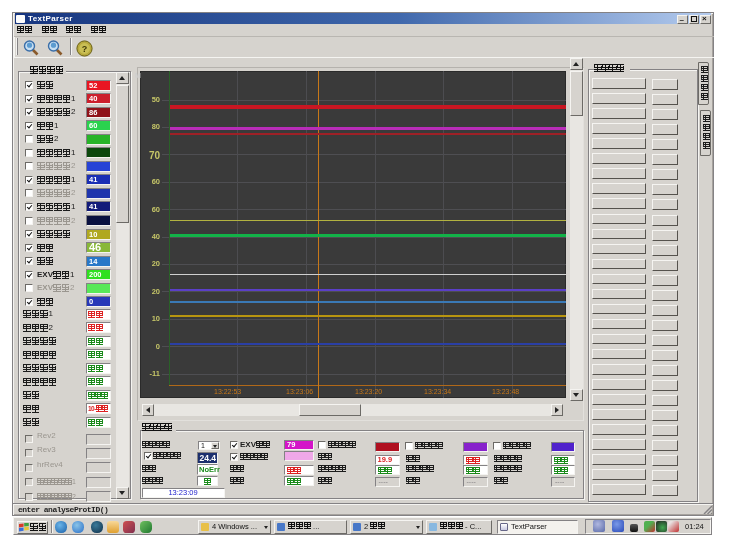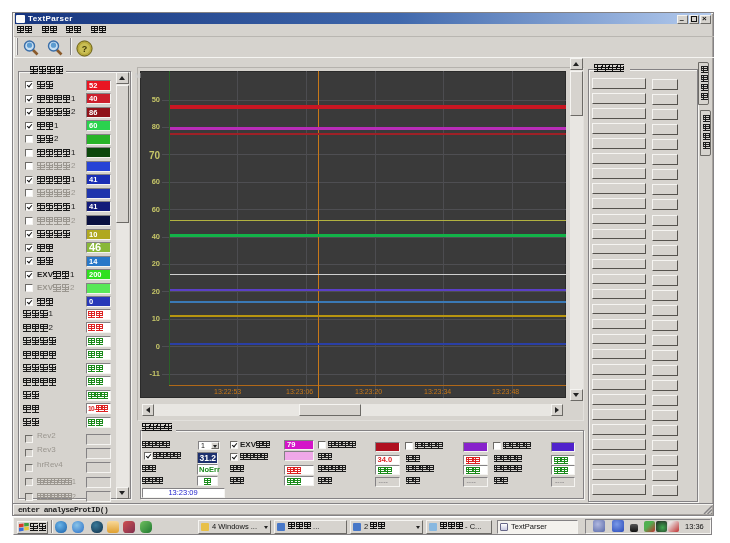--- a/index.html
+++ b/index.html
@@ -237,21 +237,21 @@
 <div class="cb ck" style="left:143.5px;top:452px"></div>
 <div class="ab t" style="left:153px;top:452px;height:7px"><i class="g" style="width:7px;height:7px;margin-right:0px;--c:#1c1c1c;opacity:1.0"></i><i class="g" style="width:7px;height:7px;margin-right:0px;--c:#1c1c1c;opacity:1.0"></i><i class="g" style="width:7px;height:7px;margin-right:0px;--c:#1c1c1c;opacity:1.0"></i><i class="g" style="width:7px;height:7px;margin-right:0px;--c:#1c1c1c;opacity:1.0"></i></div>
 <div class="ab t" style="left:142px;top:465px;height:7px"><i class="g" style="width:7px;height:7px;margin-right:0px;--c:#1c1c1c;opacity:1.0"></i><i class="g" style="width:7px;height:7px;margin-right:0px;--c:#1c1c1c;opacity:1.0"></i></div>
 <div class="ab t" style="left:142px;top:477px;height:7px"><i class="g" style="width:7px;height:7px;margin-right:0px;--c:#1c1c1c;opacity:1.0"></i><i class="g" style="width:7px;height:7px;margin-right:0px;--c:#1c1c1c;opacity:1.0"></i><i class="g" style="width:7px;height:7px;margin-right:0px;--c:#1c1c1c;opacity:1.0"></i></div>
 <div class="ab" style="left:198px;top:441px;width:22px;height:8.5px;background:#fff;border:1px solid;border-color:#848284 #f5f4f1 #f5f4f1 #848284">
     <span style="display:block;font-size:7px;line-height:7px;padding-left:2px;color:#111">1</span>
   </div>
 <div class="sb" style="left:211px;top:442px;width:8px;height:6.5px"></div>
 <i class="td" style="left:212.5px;top:444.5px;border-left-width:2.5px;border-right-width:2.5px;border-top-width:3px"></i>
 <div class="ab" style="left:197px;top:451.5px;width:20.5px;height:12px;background:#1c2f6e;border:1px solid;border-color:#848284 #f5f4f1 #f5f4f1 #848284">
-    <span style="display:block;font-size:8.5px;font-weight:bold;line-height:11px;padding-left:1.5px;color:#fff">31.2</span>
+    <span style="display:block;font-size:8.5px;font-weight:bold;line-height:11px;padding-left:1.5px;color:#fff">24.4</span>
   </div>
 <div class="ab" style="left:197px;top:464px;width:20.5px;height:11px;background:#fff;border:1px solid;border-color:#848284 #f5f4f1 #f5f4f1 #848284">
     <span style="display:block;font-size:7.5px;font-weight:bold;line-height:9px;padding-left:1px;color:#1a8a1a">NoErr</span>
   </div>
 <div class="ab" style="left:197px;top:476px;width:20.5px;height:10px;background:#fff;border:1px solid;border-color:#848284 #f5f4f1 #f5f4f1 #848284;padding:1px 0 0 6px"><i class="g" style="width:7px;height:7px;margin-right:0px;--c:#1a8a1a;opacity:1.0"></i></div>
 <div class="ab" style="left:141.5px;top:488px;width:83px;height:10px;background:#fff;border:1px solid;border-color:#848284 #f5f4f1 #f5f4f1 #848284">
     <div style="font-size:7.5px;line-height:8px;color:#2222cc;text-align:center">13:23:09</div>
   </div>
 <div class="cb ck" style="left:230px;top:441px"></div>
 <div class="ab t" style="left:240px;top:441px;height:8px"><span style="font-size:8px;font-weight:bold;color:#1c1c1c;vertical-align:top;line-height:8px">EXV</span><i class="g" style="width:7px;height:7px;margin-right:0px;--c:#1c1c1c;opacity:1.0"></i><i class="g" style="width:7px;height:7px;margin-right:0px;--c:#1c1c1c;opacity:1.0"></i></div>
@@ -269,21 +269,21 @@
 <div class="ab" style="left:284px;top:476px;width:29.5px;height:10px;background:#fff;border:1px solid;border-color:#848284 #f5f4f1 #f5f4f1 #848284">
     <div style="padding:1px 0 0 2px"><i class="g" style="width:7px;height:7px;margin-right:0px;--c:#1a8a1a;opacity:1.0"></i><i class="g" style="width:7px;height:7px;margin-right:0px;--c:#1a8a1a;opacity:1.0"></i></div>
   </div>
 <div class="cb" style="left:318px;top:441px"></div>
 <div class="ab t" style="left:328px;top:441px;height:7px"><i class="g" style="width:7px;height:7px;margin-right:0px;--c:#1c1c1c;opacity:1.0"></i><i class="g" style="width:7px;height:7px;margin-right:0px;--c:#1c1c1c;opacity:1.0"></i><i class="g" style="width:7px;height:7px;margin-right:0px;--c:#1c1c1c;opacity:1.0"></i><i class="g" style="width:7px;height:7px;margin-right:0px;--c:#1c1c1c;opacity:1.0"></i></div>
 <div class="ab t" style="left:318px;top:452.5px;height:7px"><i class="g" style="width:7px;height:7px;margin-right:0px;--c:#1c1c1c;opacity:1.0"></i><i class="g" style="width:7px;height:7px;margin-right:0px;--c:#1c1c1c;opacity:1.0"></i></div>
 <div class="ab t" style="left:318px;top:465px;height:7px"><i class="g" style="width:7px;height:7px;margin-right:0px;--c:#1c1c1c;opacity:1.0"></i><i class="g" style="width:7px;height:7px;margin-right:0px;--c:#1c1c1c;opacity:1.0"></i><i class="g" style="width:7px;height:7px;margin-right:0px;--c:#1c1c1c;opacity:1.0"></i><i class="g" style="width:7px;height:7px;margin-right:0px;--c:#1c1c1c;opacity:1.0"></i></div>
 <div class="ab t" style="left:318px;top:477px;height:7px"><i class="g" style="width:7px;height:7px;margin-right:0px;--c:#1c1c1c;opacity:1.0"></i><i class="g" style="width:7px;height:7px;margin-right:0px;--c:#1c1c1c;opacity:1.0"></i></div>
 <div class="ab" style="left:374.5px;top:442px;width:25px;height:10px;background:#b01020;border:1px solid;border-color:#848284 #f5f4f1 #f5f4f1 #848284"></div>
 <div class="ab" style="left:374.5px;top:454.5px;width:25px;height:10px;background:#fff;border:1px solid;border-color:#848284 #f5f4f1 #f5f4f1 #848284">
-    <span style="display:block;font-size:7.5px;font-weight:bold;line-height:8px;padding-left:2px;color:#d22">34.0</span>
+    <span style="display:block;font-size:7.5px;font-weight:bold;line-height:8px;padding-left:2px;color:#d22">19.9</span>
   </div>
 <div class="ab" style="left:374.5px;top:465px;width:25px;height:10px;background:#fff;border:1px solid;border-color:#848284 #f5f4f1 #f5f4f1 #848284">
     <div style="padding:1px 0 0 2px"><i class="g" style="width:7px;height:7px;margin-right:0px;--c:#1a8a1a;opacity:1.0"></i><i class="g" style="width:7px;height:7px;margin-right:0px;--c:#1a8a1a;opacity:1.0"></i></div>
   </div>
 <div class="ab" style="left:374.5px;top:477px;width:25px;height:10px;background:#d6d3ce;border:1px solid;border-color:#848284 #f5f4f1 #f5f4f1 #848284">
     <span style="display:block;font-size:7px;line-height:8px;padding-left:3px;color:#848284">----</span>
   </div>
 <div class="cb" style="left:404.5px;top:441.5px"></div>
 <div class="ab t" style="left:414.5px;top:441.5px;height:7px"><i class="g" style="width:7px;height:7px;margin-right:0px;--c:#1c1c1c;opacity:1.0"></i><i class="g" style="width:7px;height:7px;margin-right:0px;--c:#1c1c1c;opacity:1.0"></i><i class="g" style="width:7px;height:7px;margin-right:0px;--c:#1c1c1c;opacity:1.0"></i><i class="g" style="width:7px;height:7px;margin-right:0px;--c:#1c1c1c;opacity:1.0"></i></div>
 <div class="ab t" style="left:405.5px;top:454.5px;height:7px"><i class="g" style="width:7px;height:7px;margin-right:0px;--c:#1c1c1c;opacity:1.0"></i><i class="g" style="width:7px;height:7px;margin-right:0px;--c:#1c1c1c;opacity:1.0"></i></div>
@@ -434,12 +434,12 @@
     <span style="display:inline-block;width:8px;height:8px;background:linear-gradient(#fff,#c8c8e0);border:1px solid #668;margin:0 3px 0 2px;border-radius:1px"></span>
     <span style="font-size:7.5px;color:#111">TextParser</span>
   </div>
 <div class="ab" style="left:585px;top:519px;width:126px;height:14.5px;border:1px solid;border-color:#848284 #f5f4f1 #f5f4f1 #848284"></div>
 <div class="ab" style="left:593px;top:520px;width:12px;height:12px;border-radius:2px;background:radial-gradient(circle at 40% 35%,#b0b8e0,#5a6aa8)"></div>
 <div class="ab" style="left:612px;top:520px;width:12px;height:12px;border-radius:2px;background:radial-gradient(circle at 40% 35%,#7a9ae8,#2a4ab8)"></div>
 <div class="ab" style="left:630px;top:524px;width:8px;height:8px;border-radius:2px;background:linear-gradient(#555,#111)"></div>
 <div class="ab" style="left:643.5px;top:521px;width:11px;height:11px;border-radius:2px;background:linear-gradient(135deg,#50b050 40%,#c03030)"></div>
 <div class="ab" style="left:656px;top:521px;width:11px;height:11px;border-radius:2px;background:radial-gradient(circle at 60% 60%,#40a850,#222)"></div>
 <div class="ab" style="left:667.5px;top:521px;width:11px;height:11px;border-radius:2px;background:linear-gradient(135deg,#e8e0e0 20%,#c03030)"></div>
-<div class="ab t" style="left:685px;top:522px;font-size:7.5px;color:#111">13:36</div>
+<div class="ab t" style="left:685px;top:522px;font-size:7.5px;color:#111">01:24</div>
 </body></html>

